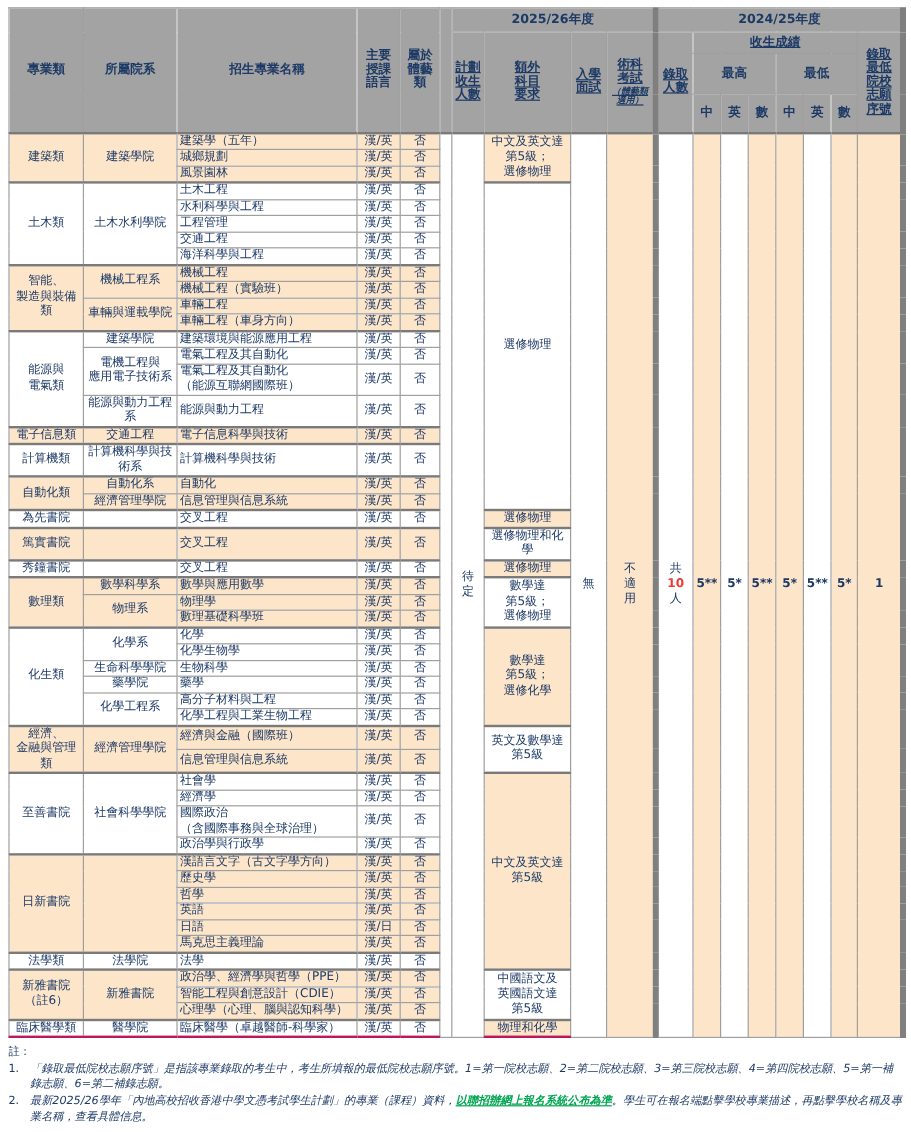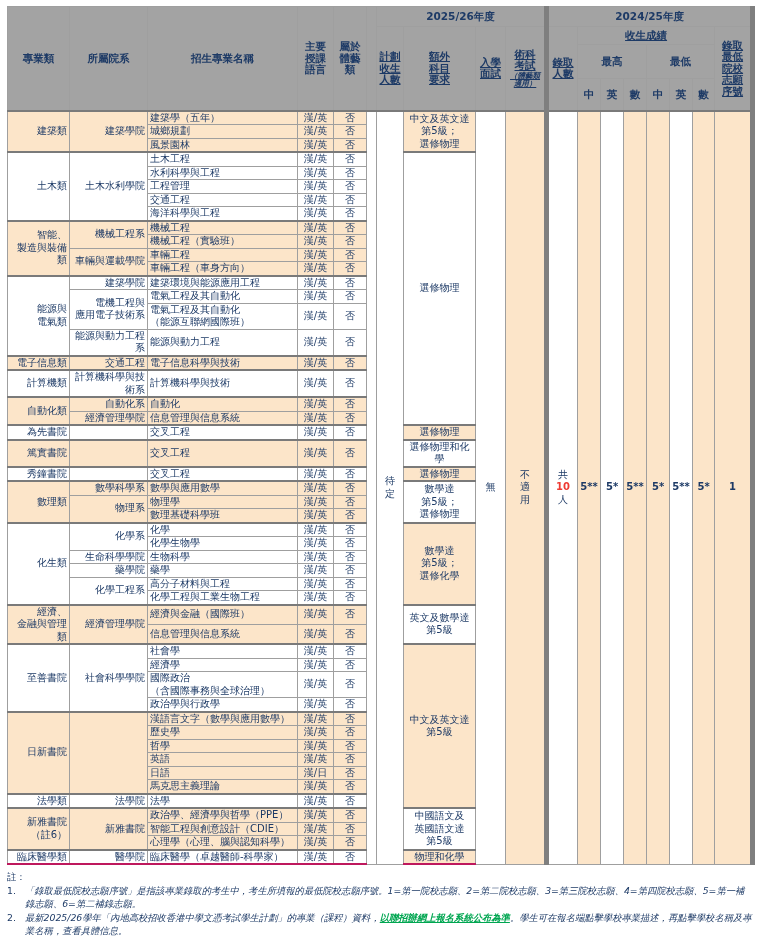--- a/index.html
+++ b/index.html
@@ -22,21 +22,21 @@
     background:#a3a3a3; font-weight:bold; text-align:center;
     white-space:pre-line; font-size:10.5px; line-height:11.5px; padding:1px 1px;
   }
   th.orange { background:#fbd190; }
   tr.hr1 th { height:20px; }
   tr.hr2 th { height:18px;text-decoration:underline; }
   tr.hr3 th { height:34px; }
   tr.hr4 th { height:32px; }
   .skill-note { font-size:7.5px; font-style:italic; font-weight:bold; line-height:8px; }
   table.main td { font-size:10px; line-height:12.5px; height:13px; }
-  td.cat, td.fac { text-align:right; white-space:pre-line; }
+  td.cat, td.fac { text-align:center; white-space:pre-line; }
   td.prog { text-align:left; white-space:pre-line; }
   td.c { text-align:center; }
   td.peach, th.peach { background:#fce5c9; }
   tr.gtop td { border-top:2px solid #7a7a7a; }
   tbody tr:last-child td { border-bottom:2px solid #be185d; }
   td.spacer, th.spacer { border:none; background:#fff; }
   .thickL { border-left:5px solid #7f7f7f !important; }
   .thickR { border-right:5px solid #7f7f7f !important; }
   td.vtext { text-align:center; white-space:pre-line; }
   .green { color:#43a13f; font-weight:bold; text-align:center; }
@@ -386,21 +386,21 @@
           <td class="c">否</td>
         </tr>
         <tr>
           <td class="prog">政治學與行政學</td>
           <td class="c">漢/英</td>
           <td class="c">否</td>
         </tr>
         <tr class="gtop">
           <td class="cat peach" rowspan="6">日新書院</td>
           <td class="fac peach" rowspan="6"></td>
-          <td class="prog peach">漢語言文字（數學與應用數學）</td>
+          <td class="prog peach">漢語言文字（古文字學方向）</td>
           <td class="c peach">漢/英</td>
           <td class="c peach">否</td>
         </tr>
         <tr>
           <td class="prog peach">歷史學</td>
           <td class="c peach">漢/英</td>
           <td class="c peach">否</td>
         </tr>
         <tr>
           <td class="prog peach">哲學</td>

